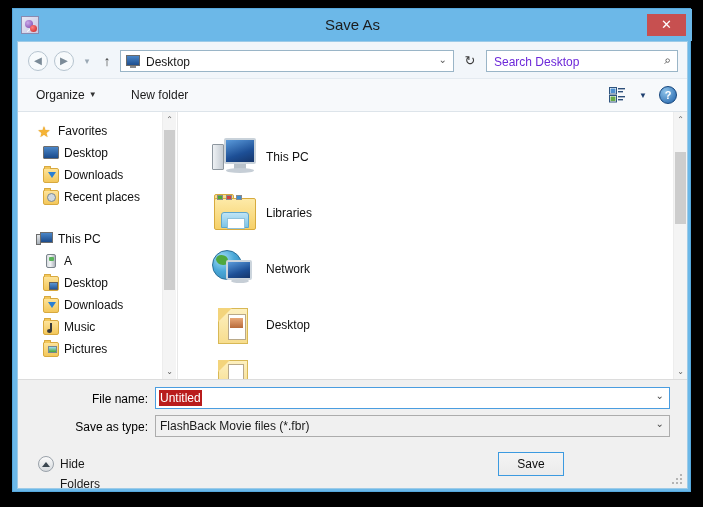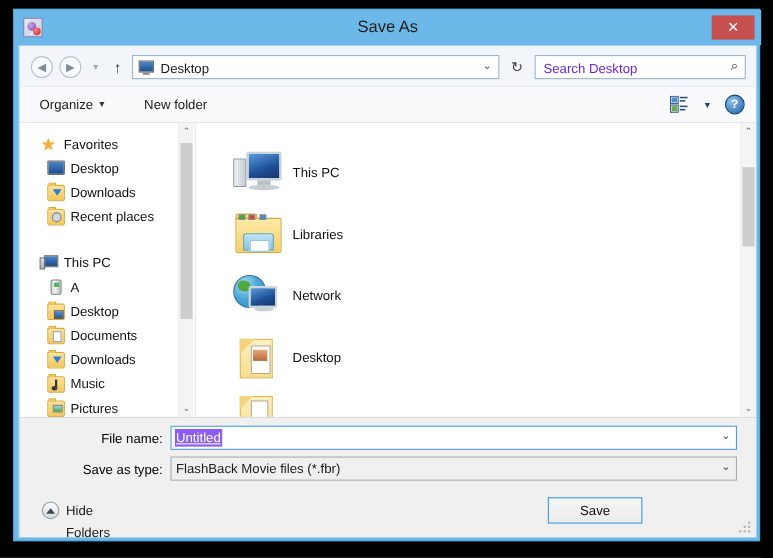--- a/index.html
+++ b/index.html
@@ -712,23 +712,22 @@
     border: 1px solid #4a9de0;
     box-sizing: border-box;
     cursor: text;
   }
   #filename-value {
     position: absolute;
     left: 3px; top: 2px;
     font-size: 12px;
     line-height: 16px;
     color: #ffffff;
-    background: #8b5cf6;
+    background: #b91c1c;
     padding: 0 1px;
-    text-decoration: underline;
   }
   #filename-caret {
     position: absolute;
     right: 5px; top: 2px;
     font-size: 10px;
     color: #4a4a4a;
     cursor: pointer;
   }
 
   #filetype-combo {
@@ -782,21 +781,21 @@
     border-bottom: 5px solid #3a4650;
   }
   #hide-folders-label {
     position: absolute;
     left: 22px; top: 0;
   }
 
   .dialog-button {
     position: absolute;
     top: 72px;
-    width: 86px; height: 24px;
+    width: 66px; height: 24px;
     font-size: 12px;
     line-height: 22px;
     text-align: center;
     color: #0d0d0d;
     background: linear-gradient(180deg,#f4f4f4 0%,#ebebeb 100%);
     box-sizing: border-box;
     cursor: pointer;
   }
   #save-button {
     left: 480px;
@@ -914,26 +913,20 @@
           <span class="tree-label">A</span>
         </div>
         <div class="tree-item">
           <span class="tree-ico ico-folder">
               <i class="badge-mon"></i>
             </span>
           <span class="tree-label">Desktop</span>
         </div>
         <div class="tree-item">
           <span class="tree-ico ico-folder">
-              <i class="badge-doc"></i>
-            </span>
-          <span class="tree-label">Documents</span>
-        </div>
-        <div class="tree-item">
-          <span class="tree-ico ico-folder">
               <i class="badge-arrow"></i>
             </span>
           <span class="tree-label">Downloads</span>
         </div>
         <div class="tree-item">
           <span class="tree-ico ico-folder">
               <i class="badge-note"></i>
             </span>
           <span class="tree-label">Music</span>
         </div>

